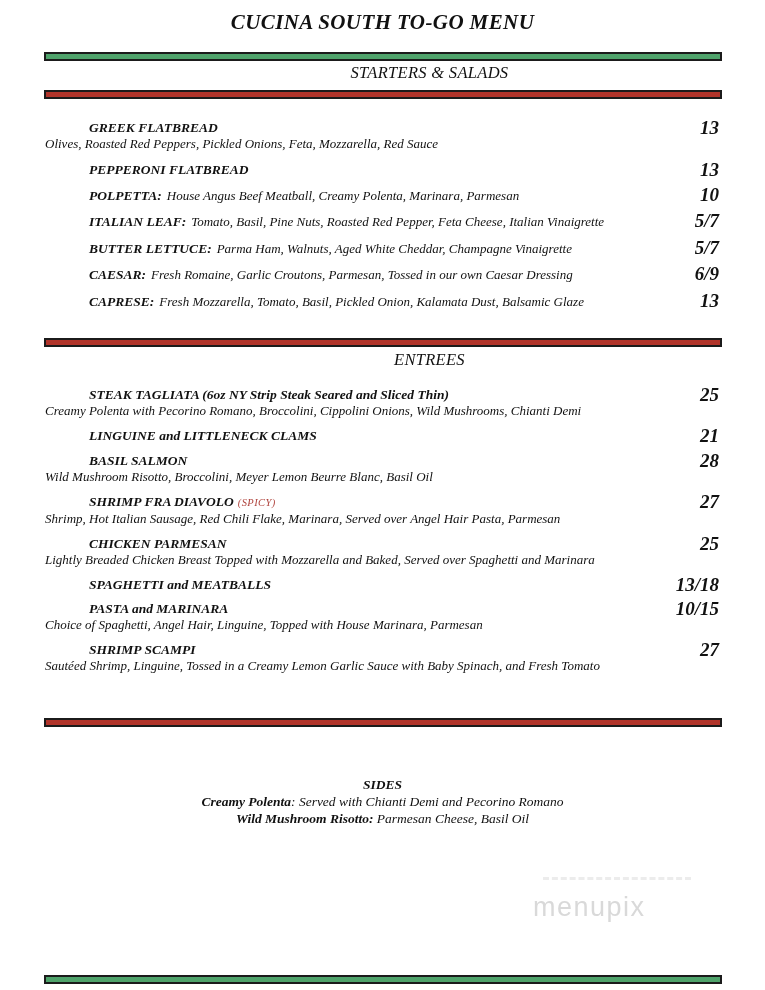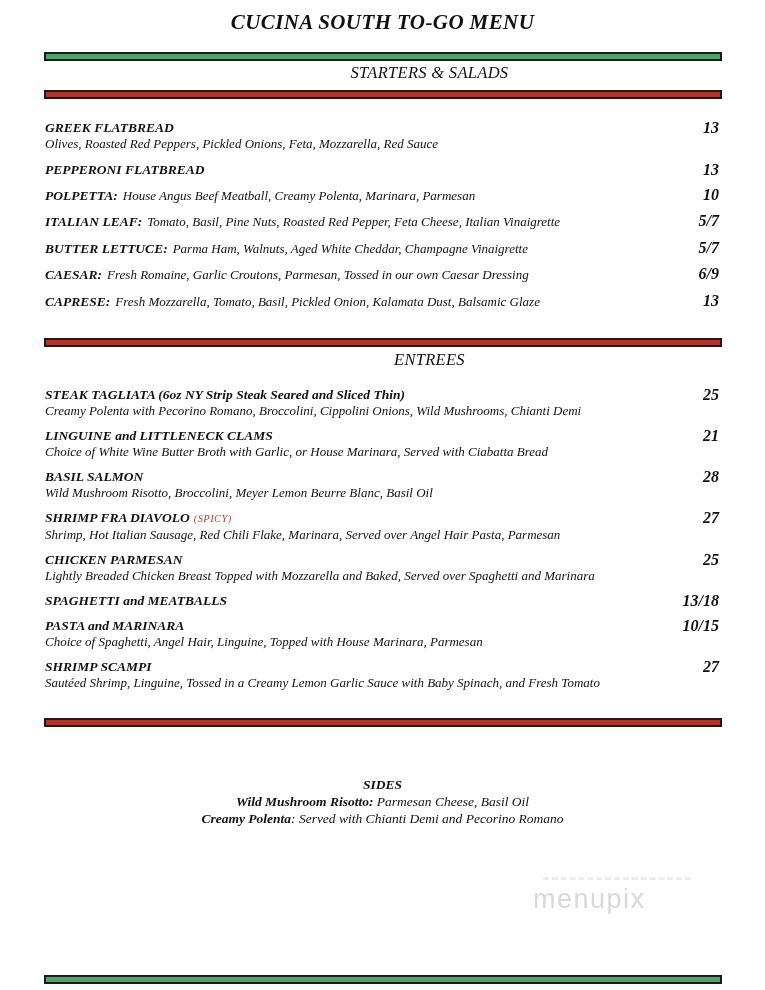--- a/index.html
+++ b/index.html
@@ -75,31 +75,32 @@
   .list-starters .item.stacked { margin-bottom: 8px; }
   .list-starters .item.inline  { margin-bottom: 8px; }
   .list-entrees  .item         { margin-bottom: 7.5px; gap: 16px; }
 
   .item-main { flex: 1 1 auto; min-width: 0; }
   .item-name {
     font-size: 13.5px;
     font-weight: bold;
     line-height: 17px;
     white-space: nowrap;
+    margin-left: 44px;
   }
   .item-desc {
     font-size: 13px;
     line-height: 16.5px;
     white-space: nowrap;
   }
   .inline .item-desc { display: inline; margin-left: 5px; text-align: right; }
   .inline .item-main { line-height: 17px; }
   .item-price {
     flex: 0 0 auto;
-    font-size: 16px;
+    font-size: 19px;
     font-weight: bold;
     line-height: 17px;
     margin-left: 14px;
     text-align: left;
   }
   .spicy-tag {
     color: #b0453f;
     font-size: 10.5px;
     font-weight: normal;
     letter-spacing: 0.4px;
@@ -132,21 +133,21 @@
     top: 877px;
     left: 533px;
     font-style: normal;
   }
   .watermark-dashes {
     width: 148px;
     margin-left: 10px;
     border-top: 3px dashed #ececec;
   }
   .watermark-text {
-    margin-top: 4px;
+    margin-top: 12px;
     font-family: "Liberation Sans", sans-serif;
     font-size: 27px;
     font-weight: 400;
     letter-spacing: 1.5px;
     color: #d9d9d9;
   }
 </style>
 </head>
 <body>
 
@@ -214,21 +215,20 @@
       <div class="item-main">
         <div class="item-name">STEAK TAGLIATA (6oz NY Strip Steak Seared and Sliced Thin)</div>
         <div class="item-desc">Creamy Polenta with Pecorino Romano, Broccolini, Cippolini Onions, Wild Mushrooms, Chianti Demi</div>
       </div>
       <div class="item-price">25</div>
     </div>
 
     <div class="item stacked">
       <div class="item-main">
         <div class="item-name">LINGUINE and LITTLENECK CLAMS</div>
-        <div class="item-desc">Choice of White Wine Butter Broth with Garlic, or House Marinara, Served with Ciabatta Bread</div>
       </div>
       <div class="item-price">21</div>
     </div>
 
     <div class="item stacked">
       <div class="item-main">
         <div class="item-name">BASIL SALMON</div>
         <div class="item-desc">Wild Mushroom Risotto, Broccolini, Meyer Lemon Beurre Blanc, Basil Oil</div>
       </div>
       <div class="item-price">28</div>
@@ -272,22 +272,22 @@
       </div>
       <div class="item-price">27</div>
     </div>
 
   </div>
 
   <div class="flag-bar bar-red bar-red-3"></div>
 
   <div class="sides">
     <div class="sides-heading">SIDES</div>
+    <div class="sides-line"><span class="sides-name">Creamy Polenta</span><span>: Served with Chianti Demi and Pecorino Romano</span></div>
     <div class="sides-line"><span class="sides-name">Wild Mushroom Risotto:</span><span> Parmesan Cheese, Basil Oil</span></div>
-    <div class="sides-line"><span class="sides-name">Creamy Polenta</span><span>: Served with Chianti Demi and Pecorino Romano</span></div>
   </div>
 
   <div class="watermark">
     <div class="watermark-dashes"></div>
     <div class="watermark-text">menupix</div>
   </div>
 
   <div class="flag-bar bar-green bar-bottom-green"></div>
 
 </div>

